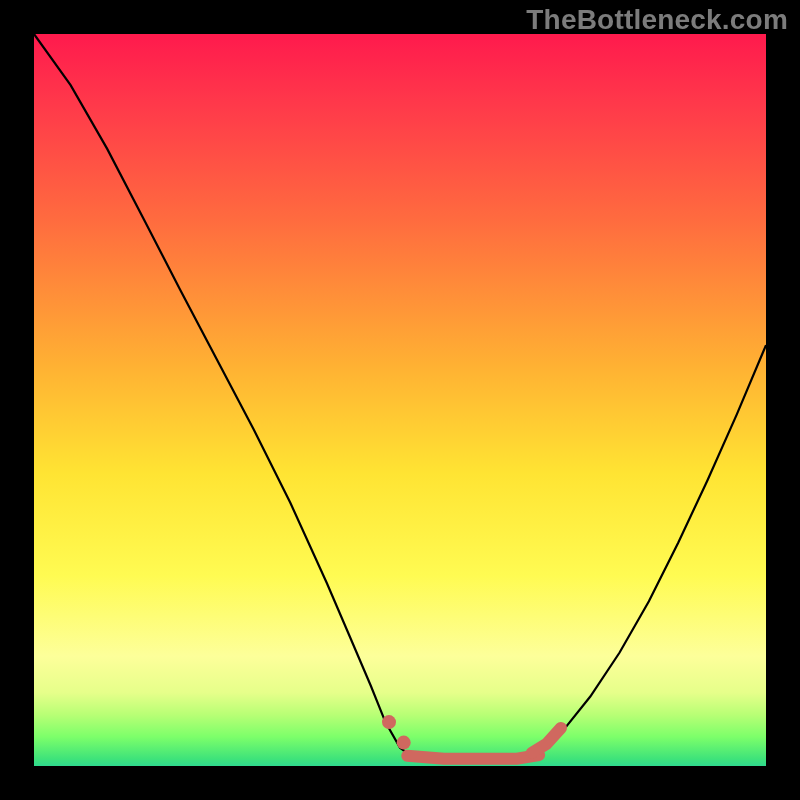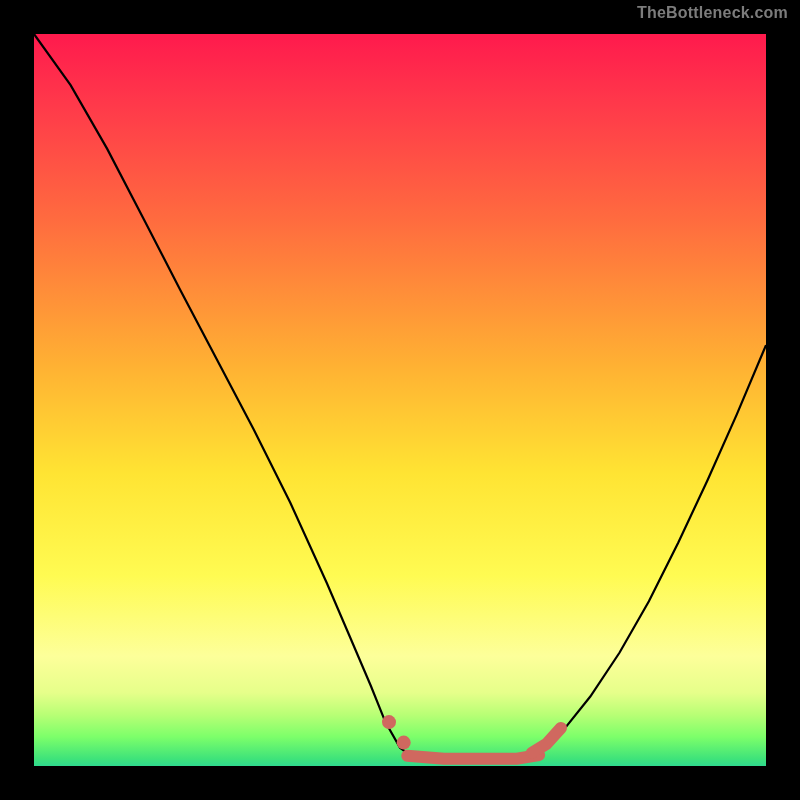--- a/index.html
+++ b/index.html
@@ -44,21 +44,21 @@
     left: 0;
     top: 0;
     width: 732px;
     height: 732px;
   }
   .watermark {
     position: absolute;
     top: 4px;
     right: 12px;
     font-family: Arial, Helvetica, sans-serif;
-    font-size: 16px;
+    font-size: 28px;
     font-weight: 600;
     color: #7c7c7c;
     letter-spacing: 0.2px;
   }
 </style>
 </head>
 <body>
 
 <div class="frame">
   <div class="plot">

